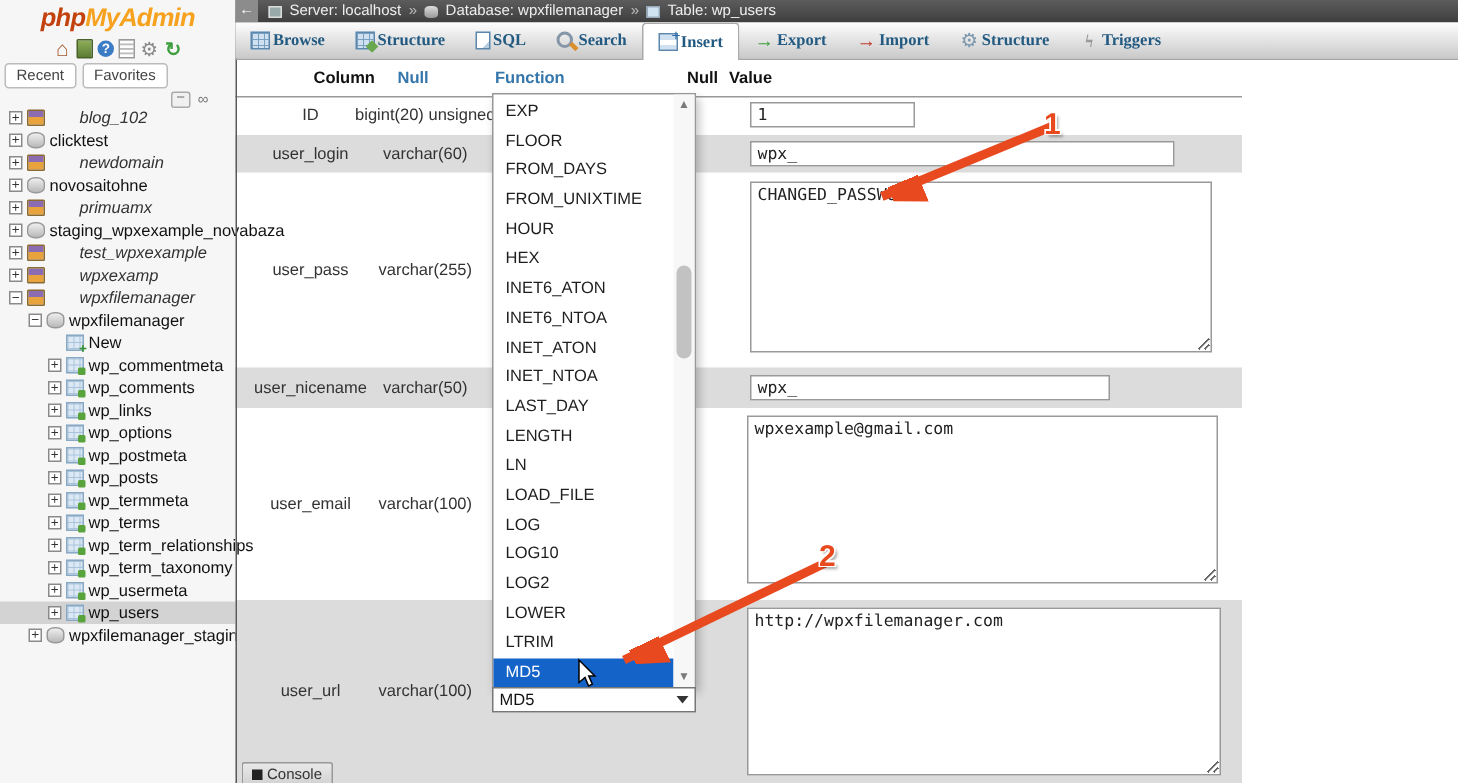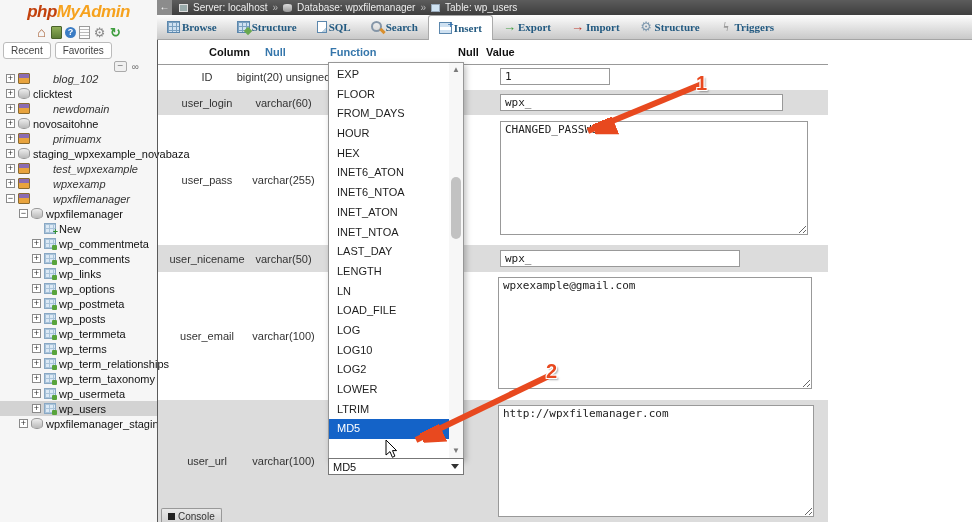--- a/index.html
+++ b/index.html
@@ -366,20 +366,21 @@
     <div class="tcell">varchar(100)</div>
     <textarea class="vctl v-url" style="">http://wpxfilemanager.com</textarea>
   </div>
 </div>
 
 <div id="fdrop" class="abs">
   <div id="optlist">
       <div class="opt">EXP</div>
       <div class="opt">FLOOR</div>
       <div class="opt">FROM_DAYS</div>
+      <div class="opt">FROM_UNIXTIME</div>
       <div class="opt">HOUR</div>
       <div class="opt">HEX</div>
       <div class="opt">INET6_ATON</div>
       <div class="opt">INET6_NTOA</div>
       <div class="opt">INET_ATON</div>
       <div class="opt">INET_NTOA</div>
       <div class="opt">LAST_DAY</div>
       <div class="opt">LENGTH</div>
       <div class="opt">LN</div>
       <div class="opt">LOAD_FILE</div>

